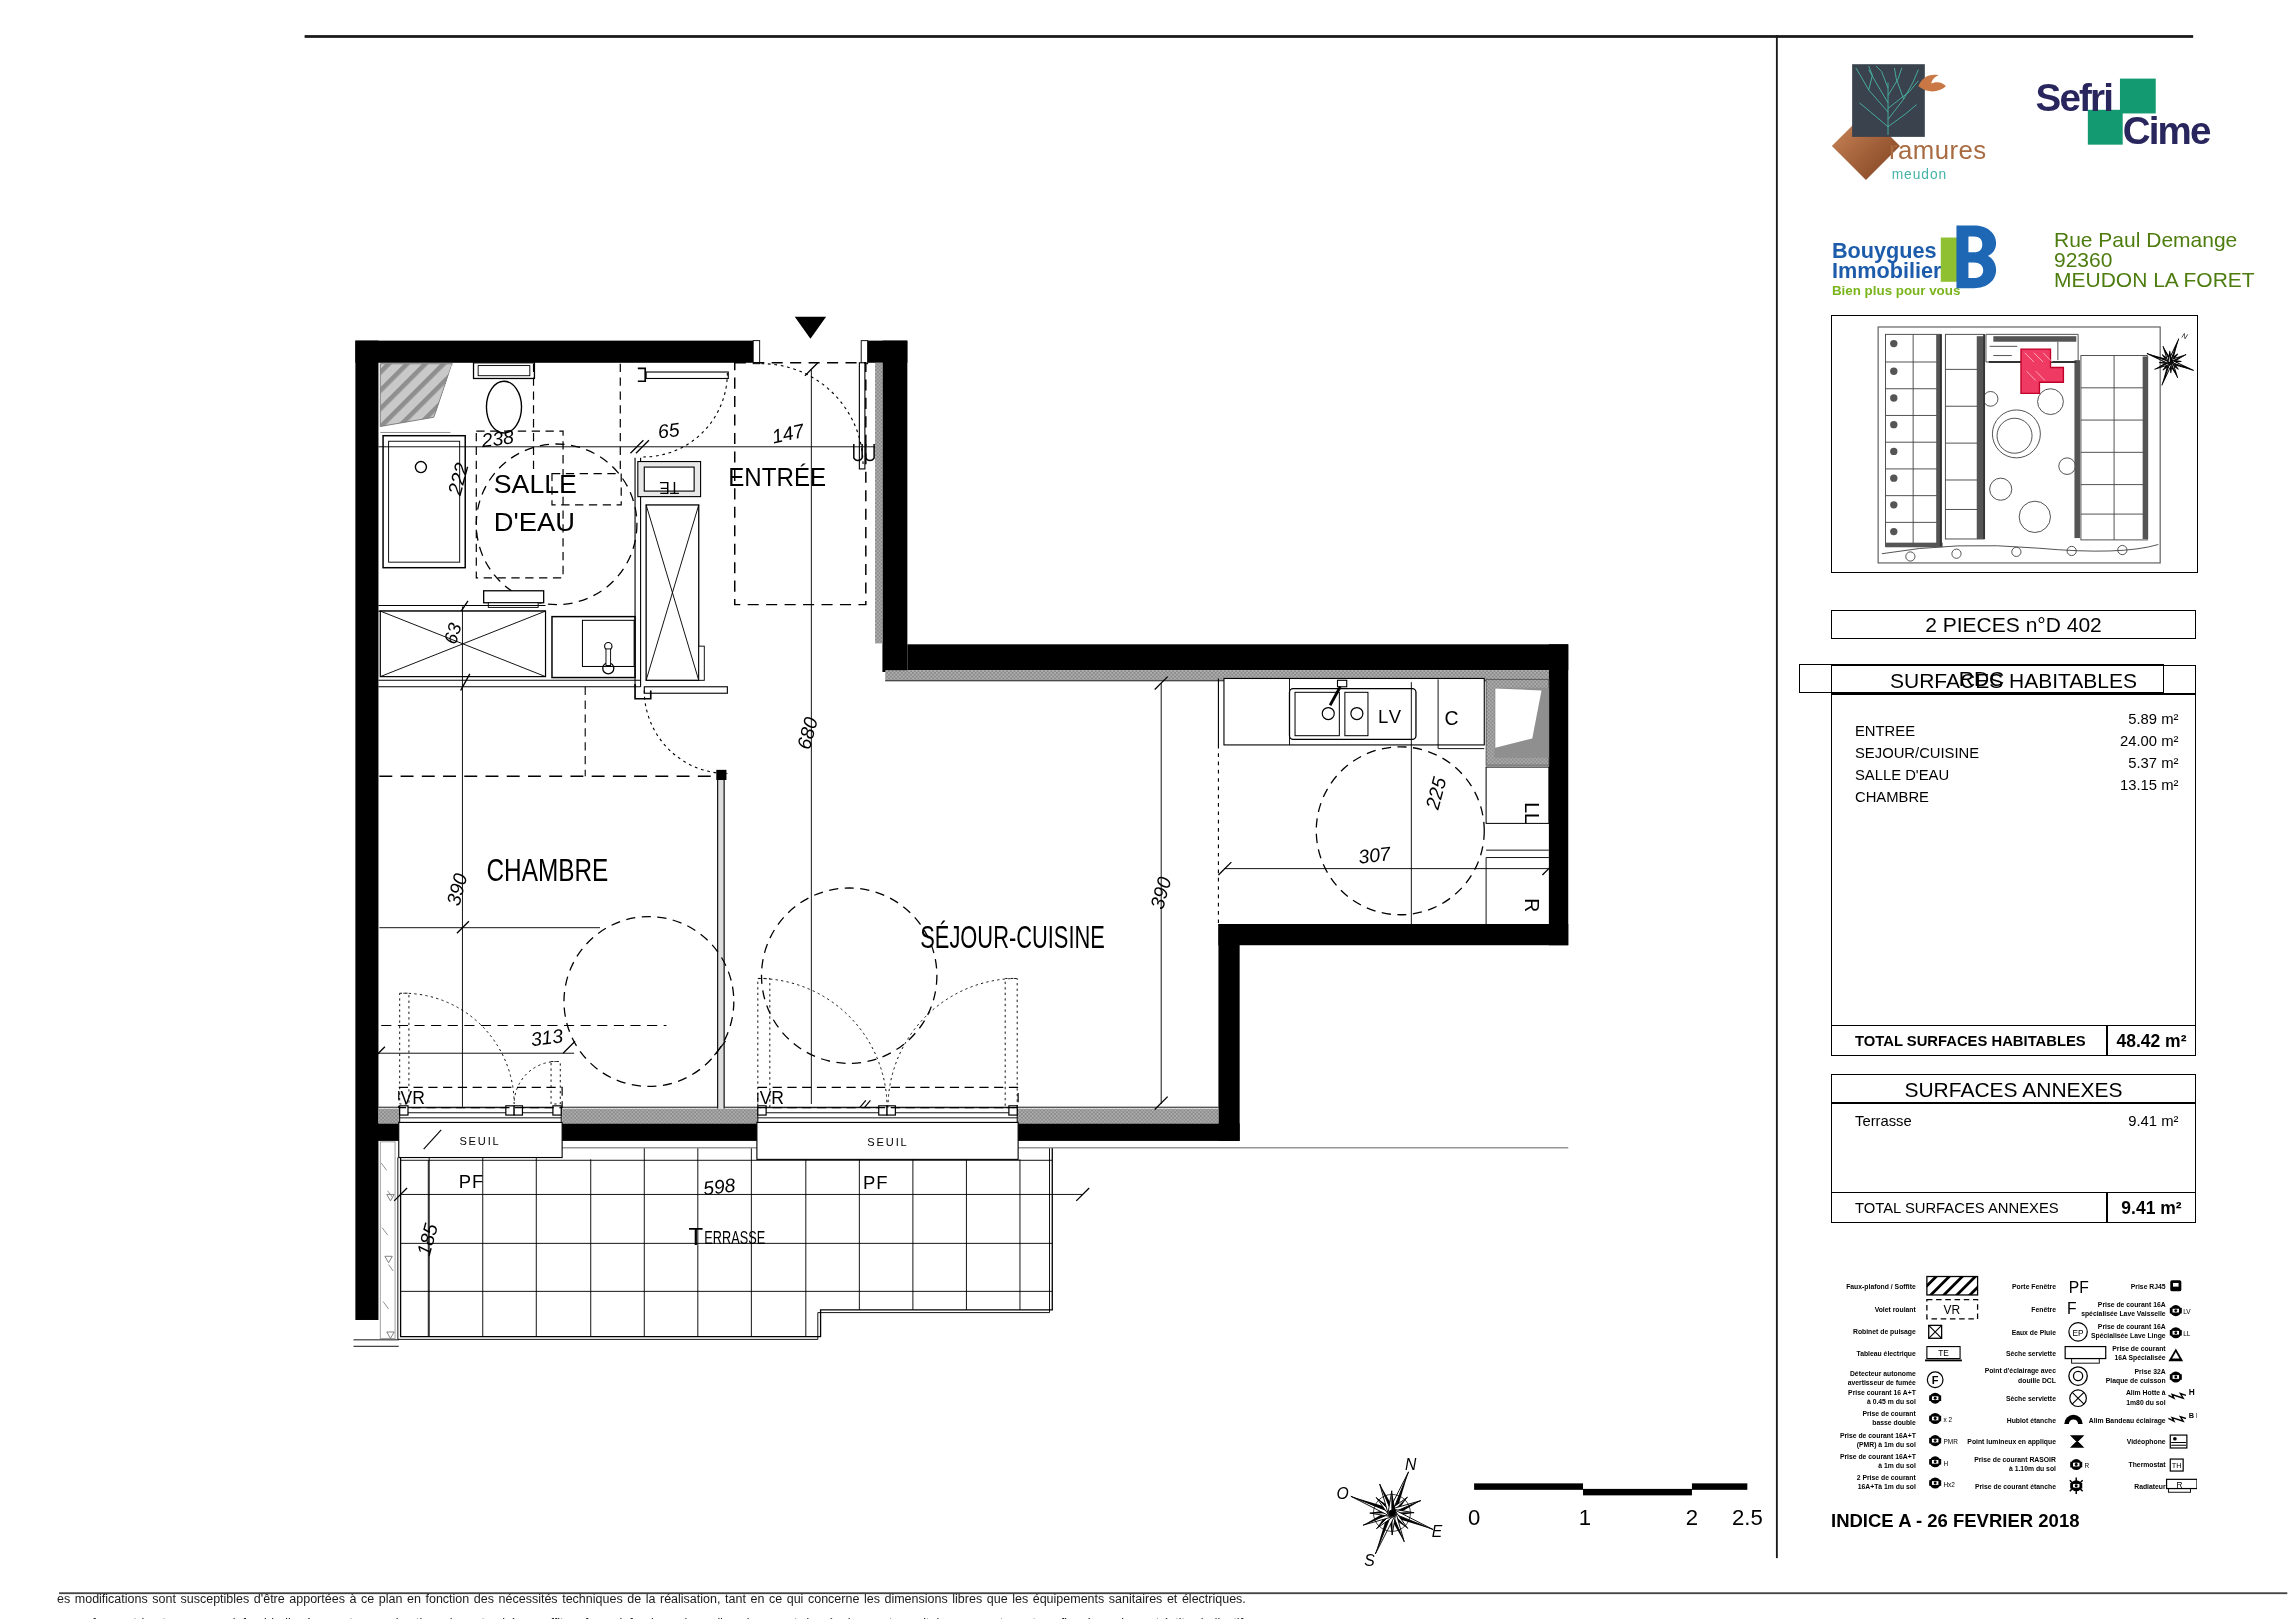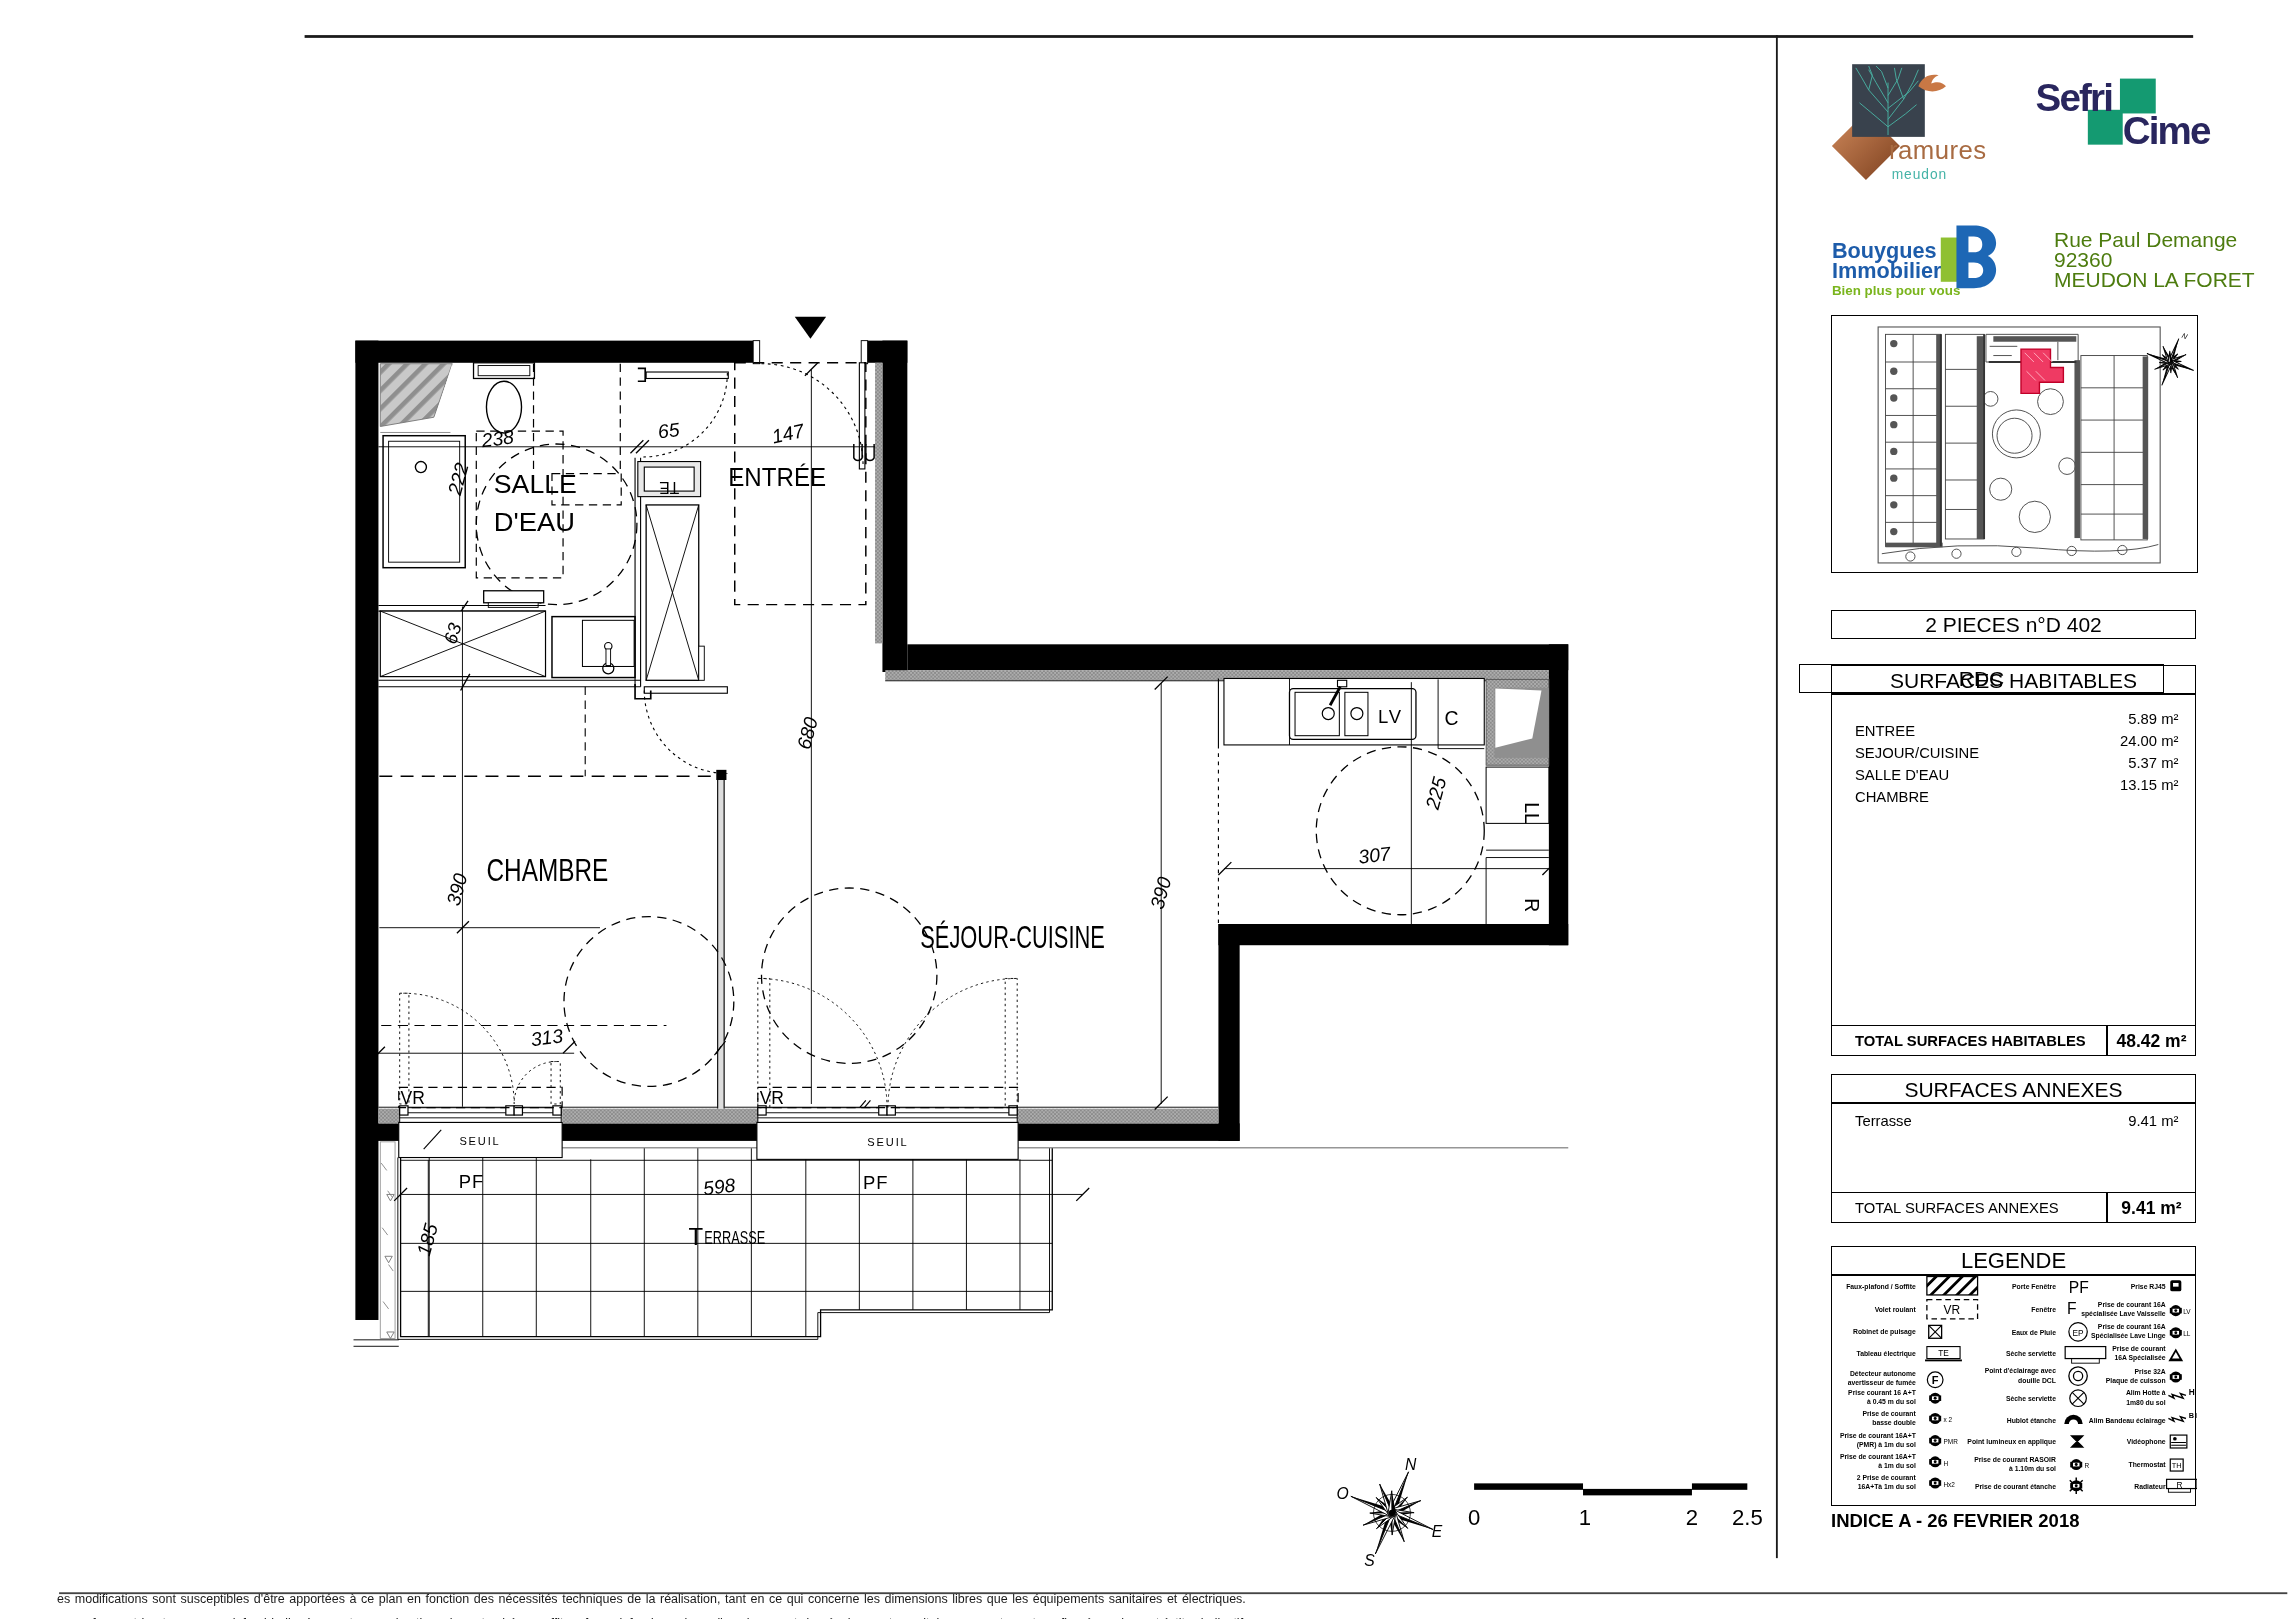--- a/index.html
+++ b/index.html
@@ -604,23 +604,20 @@
   <div style="height:27px;border-bottom:2.8px solid #000;font-size:21px;text-align:center;line-height:29px;">SURFACES ANNEXES</div>
   <div style="position:absolute;left:23px;top:38px;font-size:14.8px;">Terrasse</div>
   <div style="position:absolute;right:16.6px;top:38px;font-size:14.8px;">9.41 m²</div>
   <div style="position:absolute;left:0;bottom:0;width:100%;height:29px;border-top:1.8px solid #000;">
     <span style="position:absolute;left:23px;top:6.5px;font-size:14.8px;font-weight:normal;">TOTAL SURFACES ANNEXES</span>
     <span style="position:absolute;left:274px;top:0;width:1.8px;height:29px;background:#000;"></span>
     <span style="position:absolute;left:276px;top:4.6px;width:87px;text-align:center;font-size:17.5px;font-weight:bold;">9.41 m²</span>
   </div>
 </div>
 
-<div class="abs" style="left:1831px;top:1246px;width:363px;height:258px;border:1.8px solid #000;">
-  <div style="height:27px;border-bottom:2.8px solid #000;font-size:22px;text-align:center;line-height:28px;">LEGENDE</div>
-</div>
 
 <svg class="abs" style="left:1831px;top:1246px" width="366" height="262" viewBox="1984 1350 397 284">
 <defs>
 <pattern id="lh" width="10" height="10" patternUnits="userSpaceOnUse" patternTransform="rotate(45)">
   <rect width="10" height="10" fill="#fff"></rect>
           <rect width="3" height="10" fill="#000"></rect>
 </pattern>
 <g id="sock">
   <circle cx="0" cy="0" r="6" fill="#000"></circle>
   <rect x="-6.5" y="-3" width="13" height="6" fill="#000"></rect>

